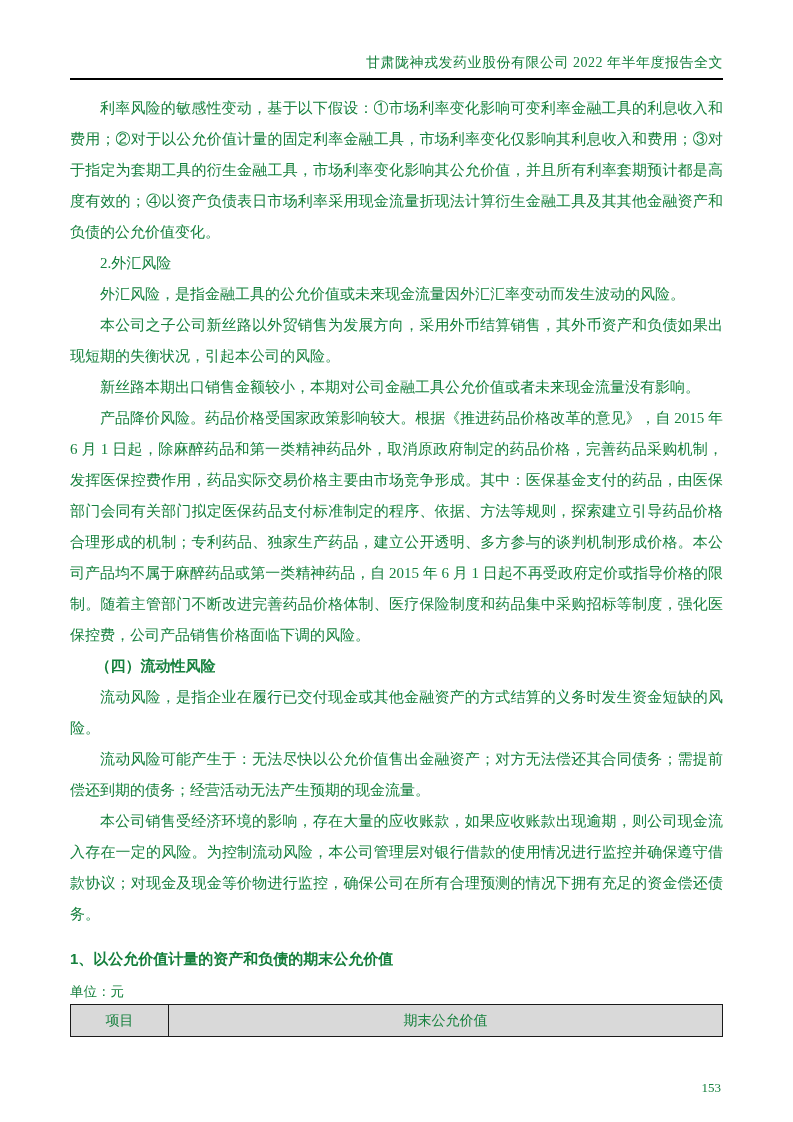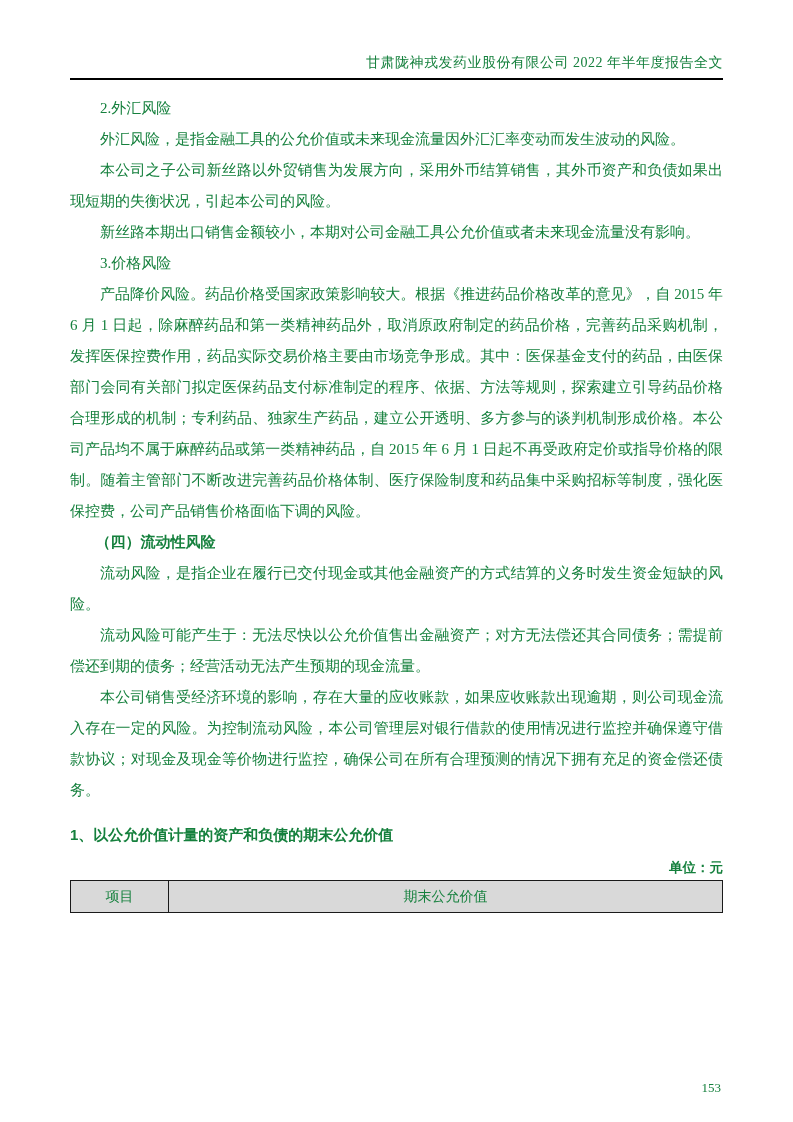--- a/index.html
+++ b/index.html
@@ -57,24 +57,22 @@
   .subsection-heading {
     margin: 17px 0 0 0;
     font-weight: bold;
     font-size: 15px;
     line-height: 24px;
     text-indent: 0;
     font-family: "Liberation Sans", "DejaVu Sans", sans-serif;
   }
   .unit-label {
     margin: 12px 0 3px 0;
-    text-align: right;
     font-size: 13.5px;
     line-height: 18px;
-    font-weight: bold;
   }
   table.fv-table {
     width: 100%;
     border-collapse: collapse;
     table-layout: fixed;
   }
   table.fv-table th {
     border: 1px solid #1a1a1a;
     background: #d9d9d9;
     font-weight: normal;
@@ -96,25 +94,25 @@
 <body>
 
 <div class="page">
 
   <div class="report-header">
     <div class="title">甘肃陇神戎发药业股份有限公司 2022 年半年度报告全文</div>
     <hr class="header-rule">
   </div>
 
   <div class="doc-body">
+    <p class="para">利率风险的敏感性变动，基于以下假设：①市场利率变化影响可变利率金融工具的利息收入和费用；②对于以公允价值计量的固定利率金融工具，市场利率变化仅影响其利息收入和费用；③对于指定为套期工具的衍生金融工具，市场利率变化影响其公允价值，并且所有利率套期预计都是高度有效的；④以资产负债表日市场利率采用现金流量折现法计算衍生金融工具及其其他金融资产和负债的公允价值变化。</p>
     <p class="para">2.外汇风险</p>
     <p class="para">外汇风险，是指金融工具的公允价值或未来现金流量因外汇汇率变动而发生波动的风险。</p>
     <p class="para">本公司之子公司新丝路以外贸销售为发展方向，采用外币结算销售，其外币资产和负债如果出现短期的失衡状况，引起本公司的风险。</p>
     <p class="para">新丝路本期出口销售金额较小，本期对公司金融工具公允价值或者未来现金流量没有影响。</p>
-    <p class="para">3.价格风险</p>
     <p class="para">产品降价风险。药品价格受国家政策影响较大。根据《推进药品价格改革的意见》，自 2015 年 6 月 1 日起，除麻醉药品和第一类精神药品外，取消原政府制定的药品价格，完善药品采购机制，发挥医保控费作用，药品实际交易价格主要由市场竞争形成。其中：医保基金支付的药品，由医保部门会同有关部门拟定医保药品支付标准制定的程序、依据、方法等规则，探索建立引导药品价格合理形成的机制；专利药品、独家生产药品，建立公开透明、多方参与的谈判机制形成价格。本公司产品均不属于麻醉药品或第一类精神药品，自 2015 年 6 月 1 日起不再受政府定价或指导价格的限制。随着主管部门不断改进完善药品价格体制、医疗保险制度和药品集中采购招标等制度，强化医保控费，公司产品销售价格面临下调的风险。</p>
     <p class="heading-liquidity">（四）流动性风险</p>
     <p class="para">流动风险，是指企业在履行已交付现金或其他金融资产的方式结算的义务时发生资金短缺的风险。</p>
     <p class="para">流动风险可能产生于：无法尽快以公允价值售出金融资产；对方无法偿还其合同债务；需提前偿还到期的债务；经营活动无法产生预期的现金流量。</p>
     <p class="para">本公司销售受经济环境的影响，存在大量的应收账款，如果应收账款出现逾期，则公司现金流入存在一定的风险。为控制流动风险，本公司管理层对银行借款的使用情况进行监控并确保遵守借款协议；对现金及现金等价物进行监控，确保公司在所有合理预测的情况下拥有充足的资金偿还债务。</p>
 
 
     <h3 class="subsection-heading">1、以公允价值计量的资产和负债的期末公允价值</h3>
 
     <div class="unit-label">单位：元</div>

